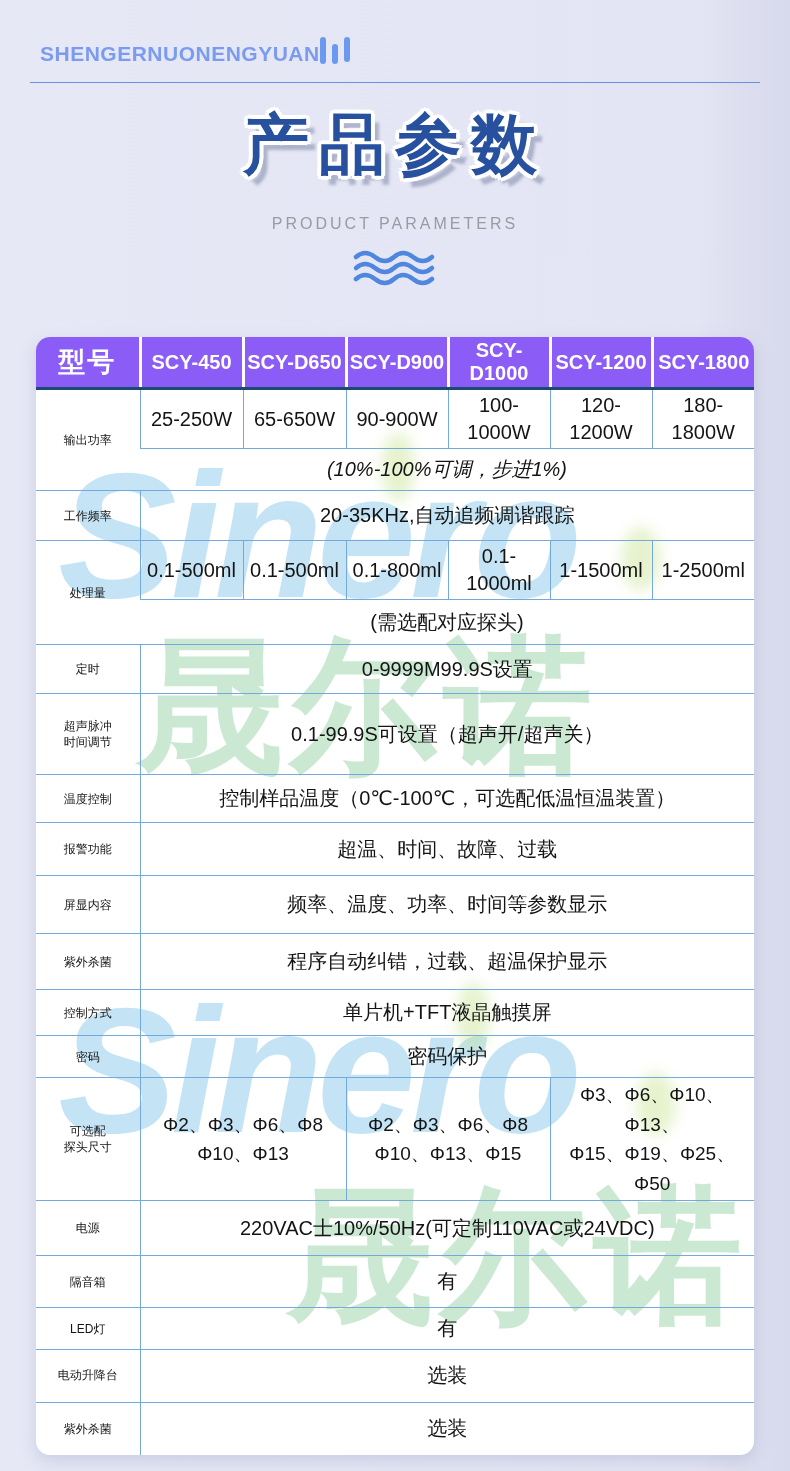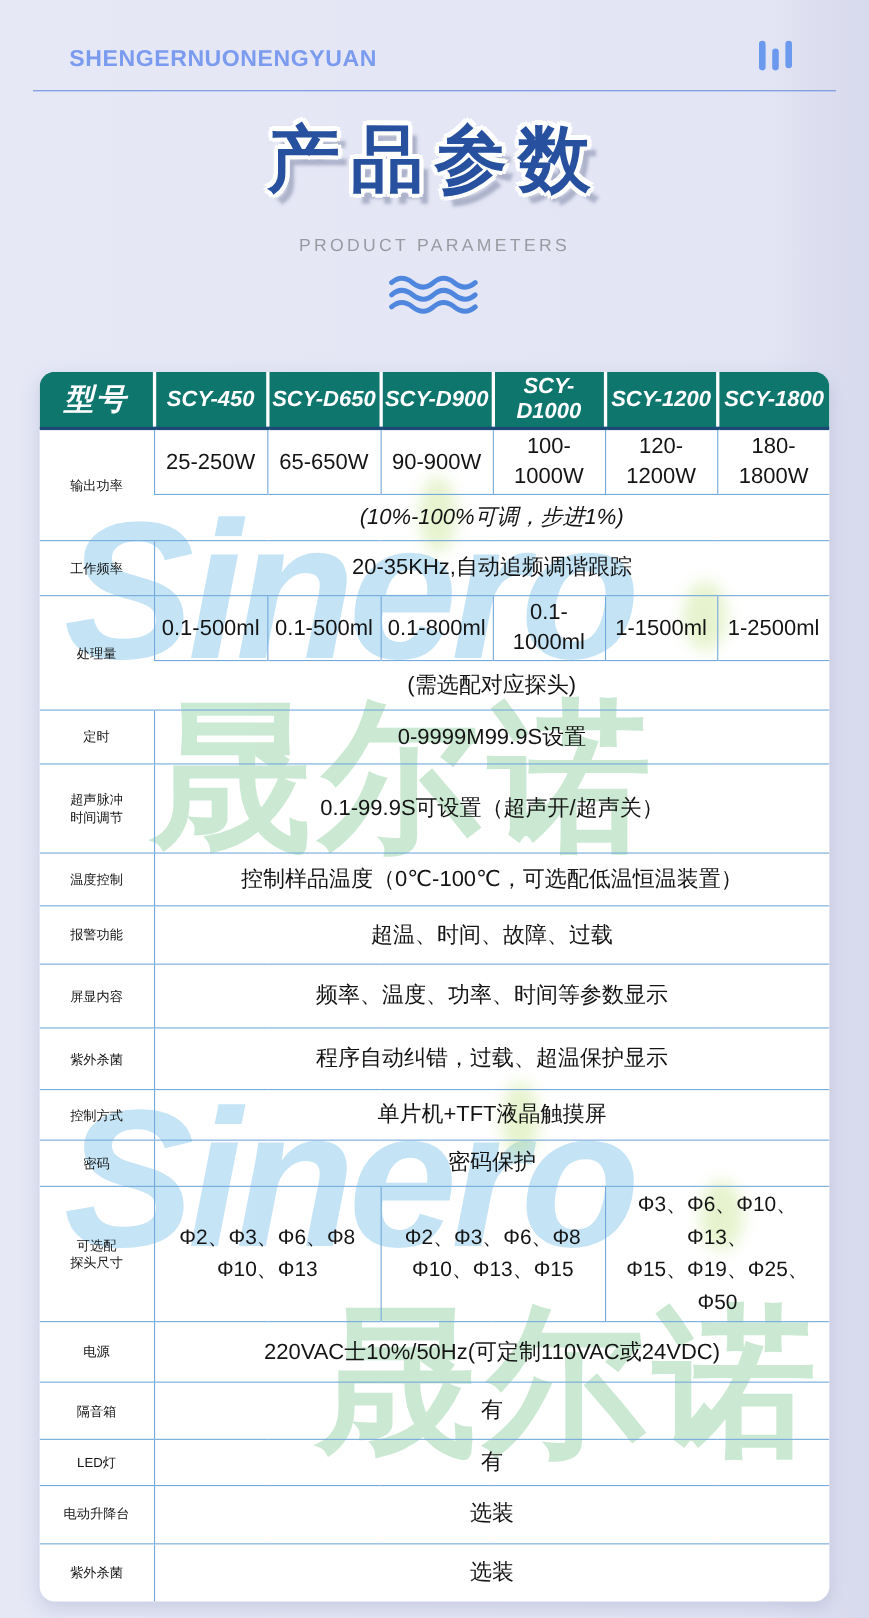--- a/index.html
+++ b/index.html
@@ -8,21 +8,21 @@
     width: 790px; height: 1471px;
     font-family: "Liberation Sans", "DejaVu Sans", sans-serif;
     background: linear-gradient(90deg, #E6E8F6 0%, #E3E5F4 88%, #D7D9EC 100%);
     overflow: hidden;
     position: relative;
   }
 
   
   .top-header {
     padding: 36px 34px 0 40px;
-    display: flex; align-items: flex-start; justify-content: space-between; margin-left: 23px;
+    display: flex; align-items: flex-start; justify-content: flex-start;
   }
   .brand {
     color: #7B9BEF; font-size: 21px; font-weight: bold; letter-spacing: 0.5px;
     padding-top: 6px;
   }
   .bars-icon { display: flex; align-items: flex-end; gap: 6px; height: 28px; margin-right: 36px; }
   .bars-icon span { display: block; width: 6px; border-radius: 3px; background: #6B99EE; }
   .bars-icon span:nth-child(1) { height: 27px; }
   .bars-icon span:nth-child(2) { height: 20px; }
   .bars-icon span:nth-child(3) { height: 25px; margin-bottom: 2px; }
@@ -74,25 +74,24 @@
   .b2 { width: 40px; height: 64px; left: 585px; top: 190px; }
   .b3 { width: 34px; height: 70px; left: 420px; top: 645px; }
   .b4 { width: 40px; height: 64px; left: 600px; top: 735px; }
 
   table {
     position: relative; z-index: 2;
     width: 718px; table-layout: fixed; border-collapse: collapse;
   }
   th, td { text-align: center; vertical-align: middle; }
   th {
-    background: #0f766e; color: #fff;
+    background: #8b5cf6; color: #fff;
     font-size: 20px; font-weight: 600;
     border-left: 3px solid #FDFDFF;
     border-bottom: 3px solid #1C4A76;
-    font-style: italic;
   }
   th:first-child { border-left: none; font-size: 27px; font-weight: bold; letter-spacing: 2px; }
   td {
     color: #141414; font-size: 20px;
     border-left: 1px solid #74A9DC; border-top: 1px solid #74A9DC;
     white-space: pre-line; line-height: 1.35;
     padding: 2px 3px;
   }
   tr td:first-child { border-left: none; }
   td.lbl { font-size: 12px; }

